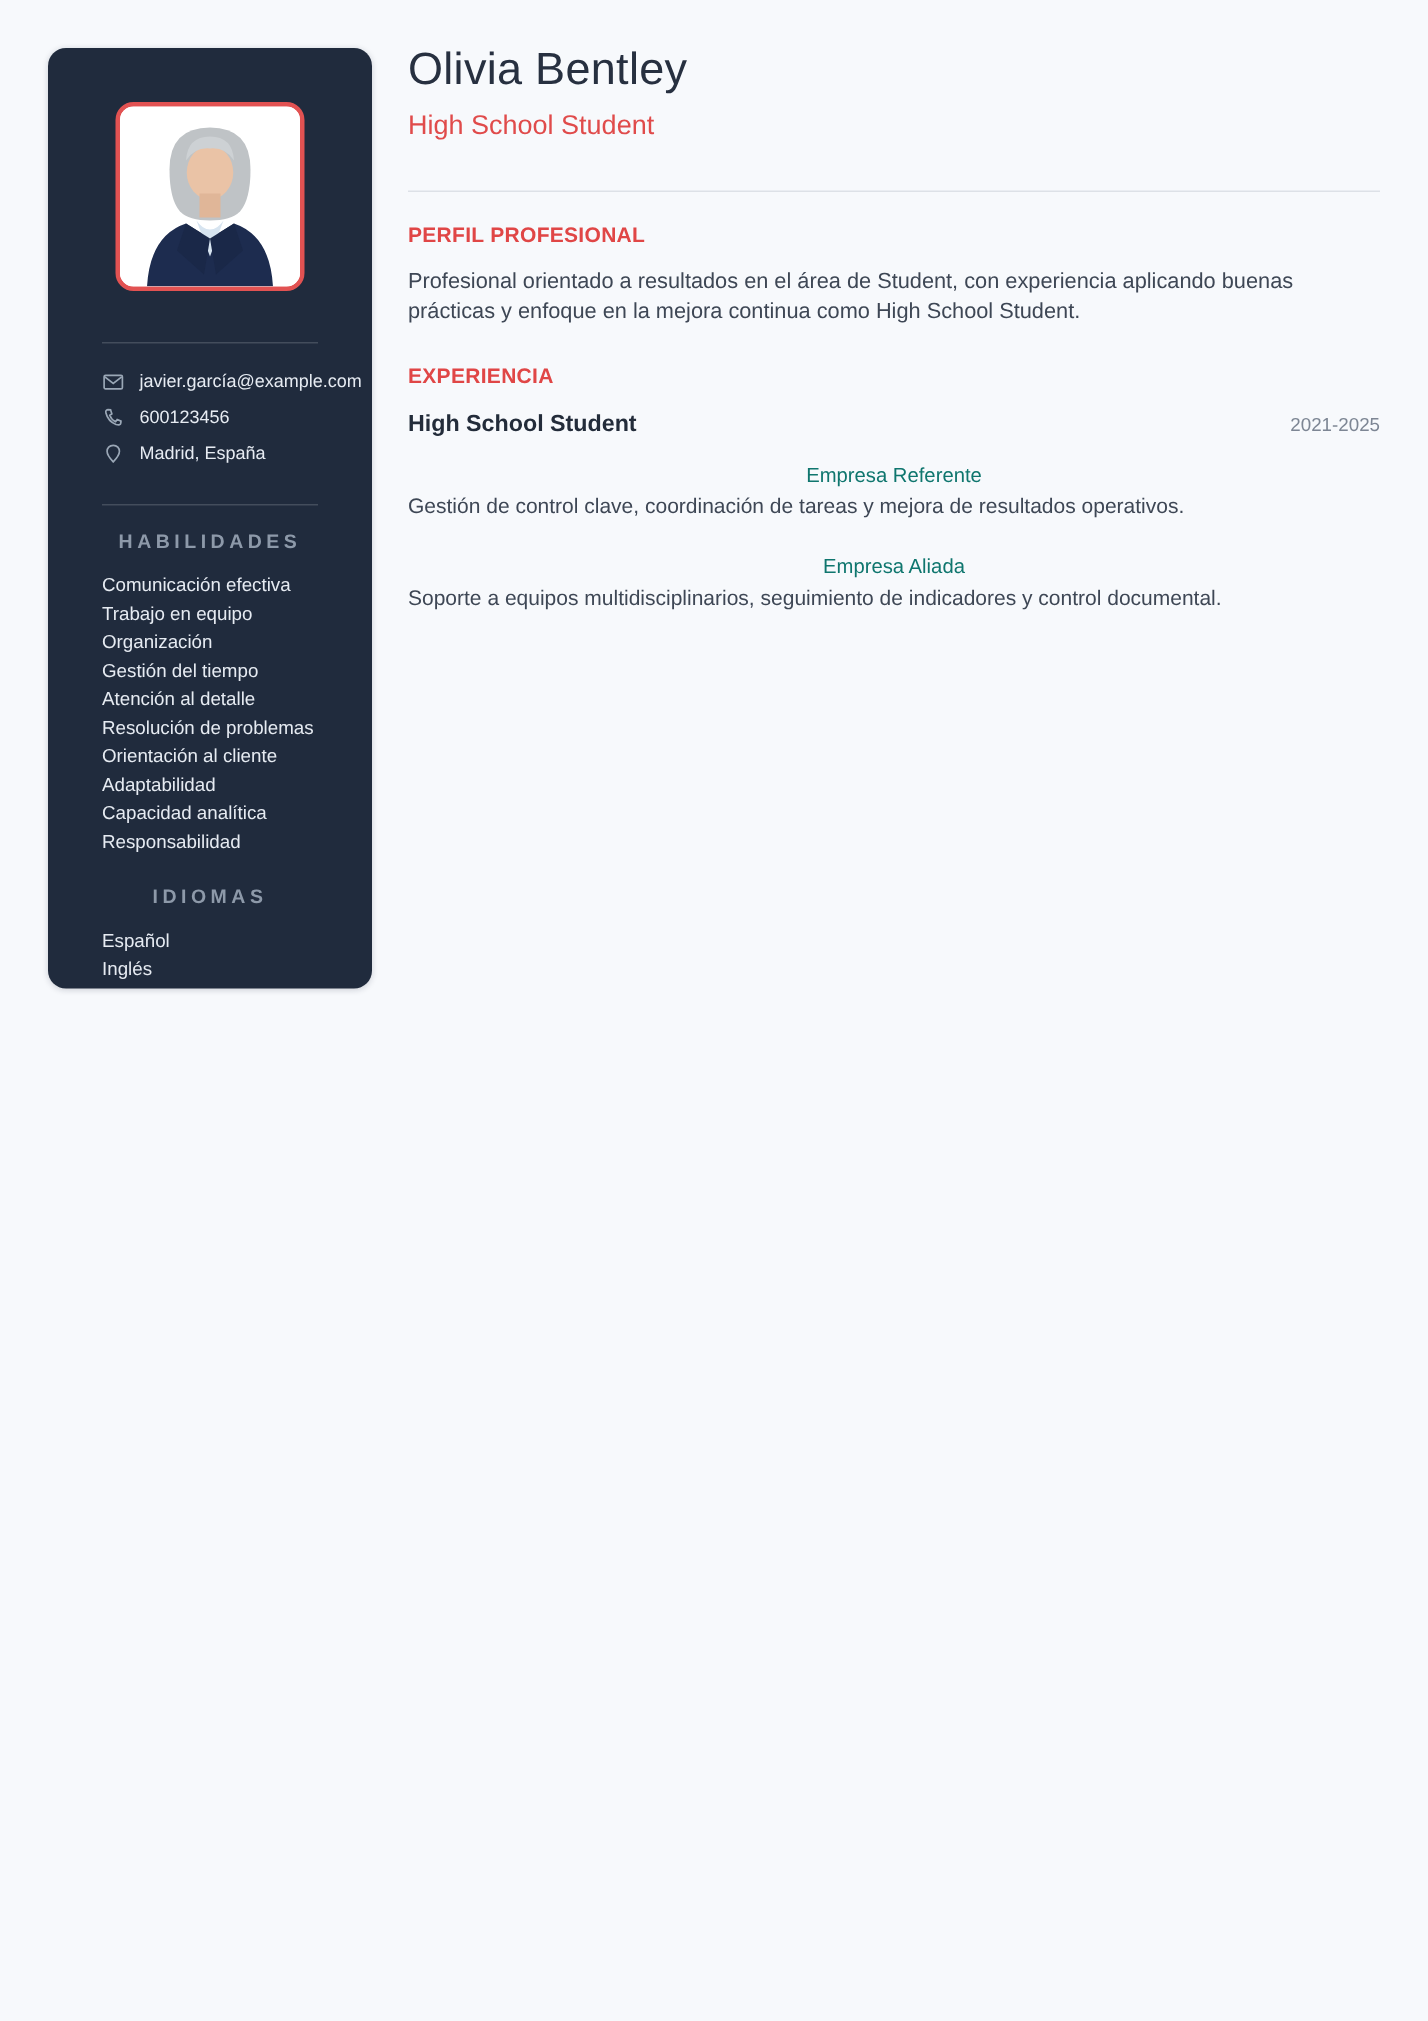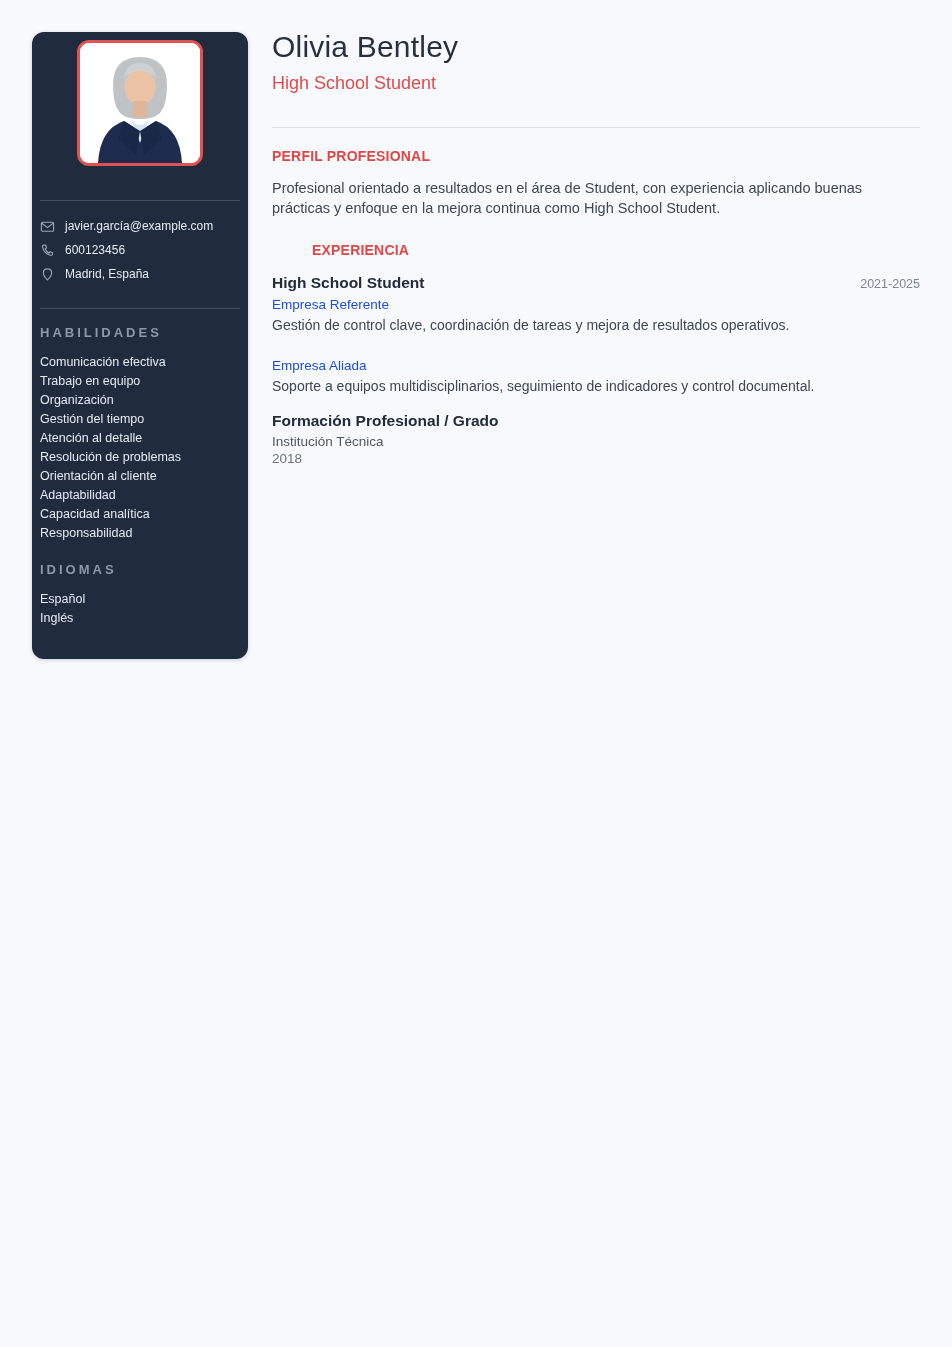--- a/index.html
+++ b/index.html
@@ -10,21 +10,21 @@
     position: relative;
   }
 
   
   .sidebar {
     position: absolute;
     left: 32px; top: 32px;
     width: 216px; height: 627px;
     background: #202b3d;
     border-radius: 12px;
-    padding: 8px;
+    padding: 36px;
     color: #e3e9f0;
     box-shadow: 0 1px 4px rgba(15,23,42,.18);
   }
   .photo-frame {
     width: 126px; height: 126px;
     margin: 0 auto;
     border: 3px solid #e25252;
     border-radius: 12px;
     overflow: hidden;
     background: #ffffff;
@@ -41,43 +41,44 @@
     display: flex; align-items: center; gap: 10px;
     font-size: 12px; color: #e6ebf2;
     margin-bottom: 9px; line-height: 15px;
   }
   .cicon { width: 15px; height: 15px; flex: none; display: flex; }
   .cicon svg { width: 15px; height: 15px; stroke: #9aa7b6; fill: none; stroke-width: 1.2; }
   .side-heading {
     font-size: 13px; font-weight: bold;
     letter-spacing: 3px; color: #8d99a9;
     margin-bottom: 13px;
+    text-align: center;
   }
   .side-heading.langs { margin-top: 19px; }
   .side-list { list-style: none; font-size: 12.5px; line-height: 19px; color: #e6ebf2; margin-bottom: 0; }
   .side-list li { white-space: nowrap; }
 
   
   .main { position: absolute; left: 272px; top: 30px; width: 648px; }
   .name { font-size: 30px; font-weight: 400; color: #273040; letter-spacing: .2px; line-height: 34px; }
   .subtitle { font-size: 18px; color: #e04b4b; margin-top: 9px; line-height: 21px; }
   .main-divider { border: none; border-top: 1px solid #dde1e7; margin-top: 33px; }
   .section-heading {
     font-size: 14px; font-weight: bold; color: #e04646;
     letter-spacing: .2px; margin-top: 20px; line-height: 17px;
   }
-  .section-heading.exp { margin-top: 24px; margin-left: 40px; }
+  .section-heading.exp { margin-top: 24px; }
   .section-heading.edu { margin-top: 25px; }
   .profile-text { font-size: 14.5px; line-height: 20px; color: #3e4755; margin-top: 13px; }
   .job { margin-top: 14px; }
   .job.second { margin-top: 22px; }
   .job-header { display: flex; justify-content: space-between; align-items: baseline; }
   .job-title { font-size: 15.5px; font-weight: bold; color: #232c3a; line-height: 19px; }
   .job-dates { font-size: 12.5px; color: #7d8694; }
-  .company { font-size: 13.5px; color: #1d4ed8; margin-top: 4px; line-height: 17px; }
+  .company { font-size: 13.5px; color: #0f766e; margin-top: 16px; line-height: 17px; text-align: center; }
   .job-desc { font-size: 14px; color: #3e4755; margin-top: 3px; line-height: 19px; }
   .edu-item { margin-top: 15px; }
   .degree { font-size: 15.5px; font-weight: bold; color: #232c3a; line-height: 19px; }
   .institution { font-size: 13.5px; color: #4f5866; margin-top: 4px; line-height: 16px; }
   .year { font-size: 13.5px; color: #6a7380; margin-top: 1px; line-height: 16px; }
 </style>
 </head>
 <body>
 
 <div class="page">
@@ -172,21 +173,16 @@
       <div class="company">Empresa Referente</div>
       <p class="job-desc">Gestión de control clave, coordinación de tareas y mejora de resultados operativos.</p>
     </div>
 
     <div class="job second">
       <div class="company">Empresa Aliada</div>
       <p class="job-desc">Soporte a equipos multidisciplinarios, seguimiento de indicadores y control documental.</p>
     </div>
 
 
-    <div class="edu-item">
-      <h3 class="degree">Formación Profesional / Grado</h3>
-      <div class="institution">Institución Técnica</div>
-      <div class="year">2018</div>
-    </div>
 
   </main>
 
 </div>
 
 </body></html>

